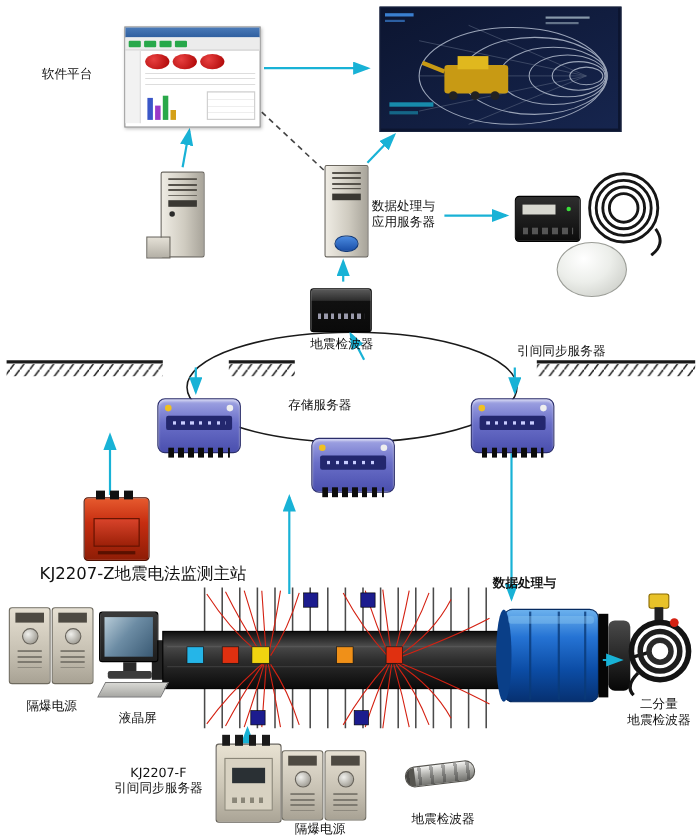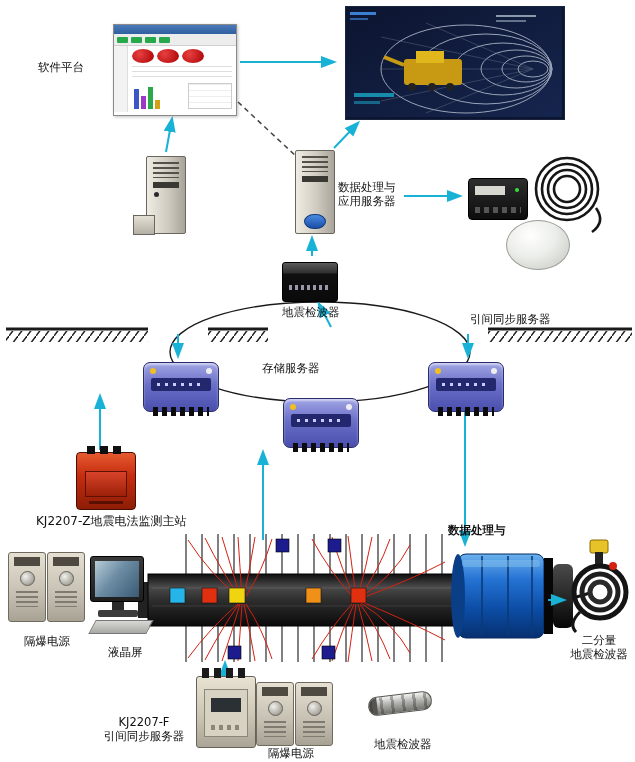--- a/index.html
+++ b/index.html
@@ -127,26 +127,26 @@
               background:repeating-linear-gradient(90deg,rgba(40,40,40,.35) 0 3px,transparent 3px 11px);}
 
   
   #lbl-software{left:38px;top:60px;}
   #lbl-bigscreen{left:345px;top:121px;width:218px;text-align:center;}
   #lbl-dataserver{left:50px;top:182px;width:76px;text-align:center;}
   #lbl-storage{left:338px;top:180px;}
   #lbl-timesync{left:470px;top:284px;margin-top:28px;}
   #lbl-switch{left:282px;top:305px;}
   #lbl-ring{left:262px;top:361px;}
-  #lbl-mainstation{left:36px;top:514px;font-size:12px;}
+  #lbl-mainstation{left:36px;top:514px;font-size:15px;}
   #lbl-rock{left:448px;top:523px;font-weight:bold;}
   #lbl-pwrL{left:24px;top:634px;}
   #lbl-lcd{left:108px;top:645px;}
   #lbl-geo2c{left:566px;top:633px;width:66px;text-align:center;}
-  #lbl-fstation{left:92px;top:695px;width:104px;text-align:center;margin-top:20px;}
+  #lbl-fstation{left:92px;top:695px;width:104px;text-align:center;}
   #lbl-pwrB{left:268px;top:746px;}
   #lbl-geophone{left:374px;top:737px;}
 </style>
 </head>
 <body>
 
 <div class="stage">
 
   <svg class="layer" width="635" height="762" viewBox="0 0 635 762">
     <defs>

